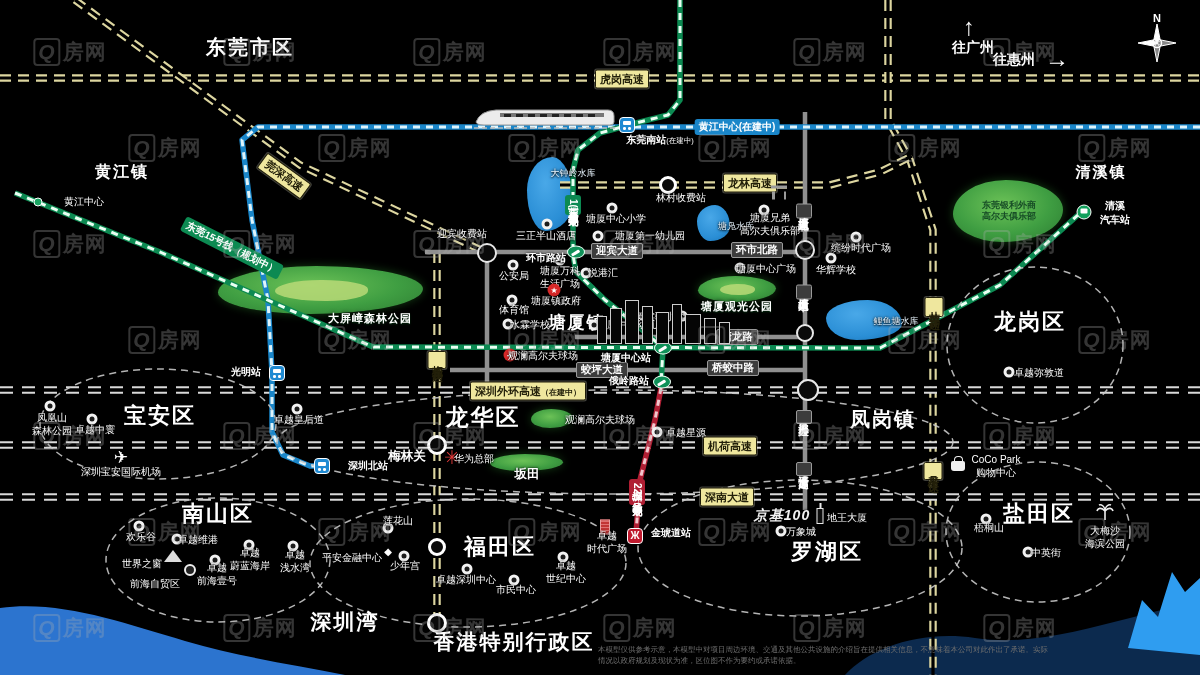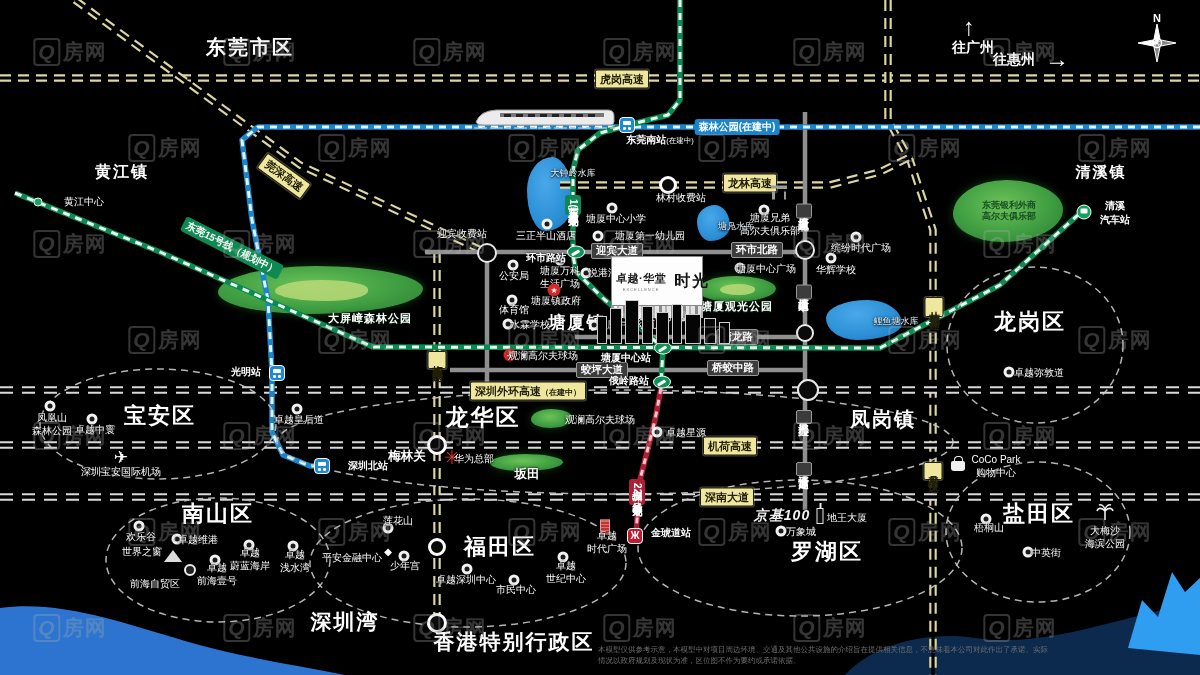--- a/index.html
+++ b/index.html
@@ -242,21 +242,21 @@
       <div class="ic ic-dot" style="position: absolute; left: 50px; top: 406px; transform: translate(-50%, -50%);"></div>
       <div class="poi" style="position: absolute; left: 52px; top: 424px; transform: translate(-50%, -50%);">凤凰山
 森林公园</div>
       <div class="ic ic-plane" style="position: absolute; left: 121px; top: 457px; transform: translate(-50%, -50%);">✈</div>
       <div class="poi" style="position: absolute; left: 121px; top: 472px; transform: translate(-50%, -50%);">深圳宝安国际机场</div>
       <div class="ic ic-dot" style="position: absolute; left: 139px; top: 526px; transform: translate(-50%, -50%);"></div>
       <div class="poi" style="position: absolute; left: 141px; top: 537px; transform: translate(-50%, -50%);">欢乐谷</div>
       <div class="ic ic-dot" style="position: absolute; left: 177px; top: 539px; transform: translate(-50%, -50%);"></div>
       <div class="poi" style="position: absolute; left: 198px; top: 540px; transform: translate(-50%, -50%);">卓越维港</div>
       <div class="ic ic-pyramid" style="position: absolute; left: 173px; top: 556px; transform: translate(-50%, -50%);"></div>
-      <div class="poi" style="position: absolute; left: 142px; top: 552px; transform: translate(-50%, -50%);">世界之窗</div>
+      <div class="poi" style="position: absolute; left: 142px; top: 564px; transform: translate(-50%, -50%);">世界之窗</div>
       <div class="ic ic-swirl" style="position: absolute; left: 190px; top: 570px; transform: translate(-50%, -50%);"></div>
       <div class="poi" style="position: absolute; left: 155px; top: 584px; transform: translate(-50%, -50%);">前海自贸区</div>
       <div class="ic ic-dot" style="position: absolute; left: 215px; top: 560px; transform: translate(-50%, -50%);"></div>
       <div class="poi" style="position: absolute; left: 217px; top: 574px; transform: translate(-50%, -50%);">卓越
 前海壹号</div>
       <div class="ic ic-dot" style="position: absolute; left: 249px; top: 545px; transform: translate(-50%, -50%);"></div>
       <div class="poi" style="position: absolute; left: 250px; top: 559px; transform: translate(-50%, -50%);">卓越
 蔚蓝海岸</div>
       <div class="ic ic-dot" style="position: absolute; left: 293px; top: 546px; transform: translate(-50%, -50%);"></div>
       <div class="poi" style="position: absolute; left: 295px; top: 561px; transform: translate(-50%, -50%);">卓越
@@ -317,21 +317,21 @@
       <div class="hw-label" style="position: absolute; left: 284px; top: 176px; transform: translate(-50%, -50%) rotate(36deg);">莞深高速</div>
       <div class="gray-label" style="position: absolute; left: 617px; top: 251px; transform: translate(-50%, -50%);">迎宾大道</div>
       <div class="gray-label" style="position: absolute; left: 757px; top: 250px; transform: translate(-50%, -50%);">环市北路</div>
       <div class="gray-label" style="position: absolute; left: 737px; top: 337px; transform: translate(-50%, -50%);">塘龙路</div>
       <div class="gray-label" style="position: absolute; left: 733px; top: 368px; transform: translate(-50%, -50%);">桥蛟中路</div>
       <div class="gray-label" style="position: absolute; left: 602px; top: 370px; transform: translate(-50%, -50%);">蛟坪大道</div>
       <div class="gray-label vert" style="position: absolute; left: 804px; top: 211px; transform: translate(-50%, -50%);">塘厦大道北</div>
       <div class="gray-label vert" style="position: absolute; left: 804px; top: 292px; transform: translate(-50%, -50%);">塘厦大道中</div>
       <div class="gray-label vert" style="position: absolute; left: 804px; top: 417px; transform: translate(-50%, -50%);">凤深大道</div>
       <div class="gray-label vert" style="position: absolute; left: 804px; top: 469px; transform: translate(-50%, -50%);">清平高速</div>
-      <div class="rail-label" style="position: absolute; left: 737px; top: 127px; transform: translate(-50%, -50%); background: rgb(26, 134, 201);">森林公园(在建中)</div>
+      <div class="rail-label" style="position: absolute; left: 737px; top: 127px; transform: translate(-50%, -50%); background: rgb(26, 134, 201);">黄江中心(在建中)</div>
       <div class="rail-label vert" style="position: absolute; left: 573px; top: 205px; transform: translate(-50%, -50%); background: rgb(12, 138, 82);">东莞1号线支线(规划中)</div>
       <div class="rail-label" style="position: absolute; left: 232px; top: 248px; transform: translate(-50%, -50%) rotate(27deg); background: rgb(12, 138, 82);">东莞15号线（规划中）</div>
       <div class="rail-label vert" style="position: absolute; left: 637px; top: 492px; transform: translate(-50%, -50%); background: rgb(176, 30, 51);">深圳22号线(规划中)</div>
       <div class="st st-train-blue" style="position: absolute; left: 627px; top: 125px; transform: translate(-50%, -50%);"></div>
       <div class="st-label" style="position: absolute; left: 660px; top: 140px; transform: translate(-50%, -50%);">东莞南站<span class="small">(在建中)</span></div>
       <div class="st st-train-blue" style="position: absolute; left: 277px; top: 373px; transform: translate(-50%, -50%);"></div>
       <div class="st-label" style="position: absolute; left: 246px; top: 372px; transform: translate(-50%, -50%);">光明站</div>
       <div class="st st-train-blue" style="position: absolute; left: 322px; top: 466px; transform: translate(-50%, -50%);"></div>
       <div class="st-label" style="position: absolute; left: 368px; top: 466px; transform: translate(-50%, -50%);">深圳北站</div>
       <div class="st st-train-green" style="position: absolute; left: 576px; top: 252px; transform: translate(-50%, -50%);"></div>
@@ -372,31 +372,20 @@
     </g>
   </svg>
 
   <div class="abs dir-arrow" style="left:969px;top:27px">↑</div>
   <div class="abs dir-text" style="left:973px;top:48px">往广州</div>
   <div class="abs dir-text" style="left:1014px;top:60px">往惠州</div>
   <div class="abs dir-arrow" style="left:1057px;top:59px">→</div>
 
   <div class="abs ic ic-gate" style="left:779px;top:191px"></div>
 
-  <div class="logo" style="left:611px;top:256px">
-    <div class="logo-box">
-      <div class="logo-left">
-        <div class="logo-name" able="false">卓越·华堂</div>
-        <div class="logo-sub">EXCELLENCE</div>
-      </div>
-      <div class="logo-div"></div>
-      <div class="logo-right">时光</div>
-    </div>
-    <div class="logo-strip"></div>
-  </div>
   <div id="skyline">
       <div class="skyline-building" style="left: 597px; top: 316px; width: 10px; height: 28px;"></div>
       <div class="skyline-building" style="left: 610px; top: 308px; width: 12px; height: 36px;"></div>
       <div class="skyline-building" style="left: 625px; top: 300px; width: 14px; height: 44px;"></div>
       <div class="skyline-building" style="left: 642px; top: 306px; width: 11px; height: 38px;"></div>
       <div class="skyline-building" style="left: 656px; top: 312px; width: 13px; height: 32px;"></div>
       <div class="skyline-building" style="left: 672px; top: 304px; width: 10px; height: 40px;"></div>
       <div class="skyline-building" style="left: 685px; top: 314px; width: 16px; height: 30px;"></div>
       <div class="skyline-building" style="left: 704px; top: 318px; width: 12px; height: 26px;"></div>
       <div class="skyline-building" style="left: 719px; top: 322px; width: 11px; height: 22px;"></div>

